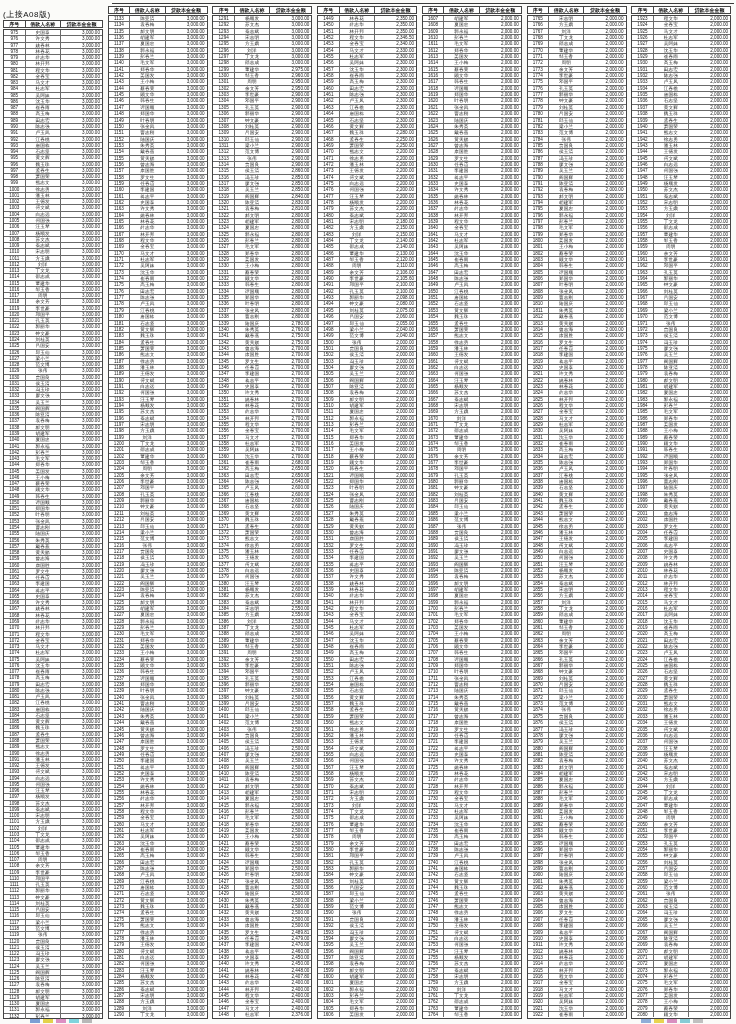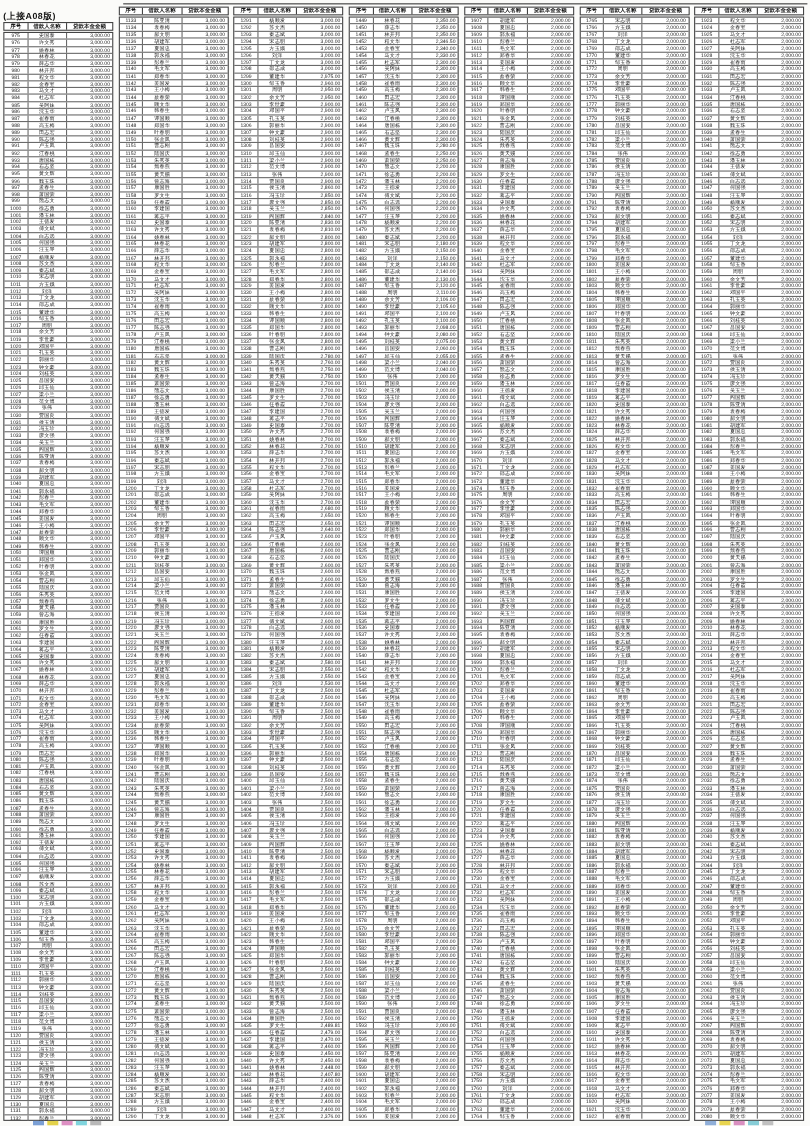--- a/index.html
+++ b/index.html
@@ -10,21 +10,21 @@
     font-family: "Liberation Sans", "DejaVu Sans", sans-serif;
     color: #151515;
     overflow: hidden;
   }
   .top-rule {
     position: absolute; top: 3px; left: 112px; right: 2px;
     height: 1px; background: #3a3a3a;
   }
   .note {
     position: absolute;
-    font-size: 8px; font-weight: bold; color: #111;
+    font-size: 8px; font-weight: normal; color: #111;
     letter-spacing: 0.5px; white-space: nowrap;
   }
   .note.from { left: 3px; top: 9px; }
   .note.to   { right: 14px; top: 1035px; }
   .block {
     position: absolute; top: 6px; bottom: 5px;
     width: 100px;
   }
   .block .hdr {
     position: absolute; top: 0; left: 0; right: 0; height: 8px;

